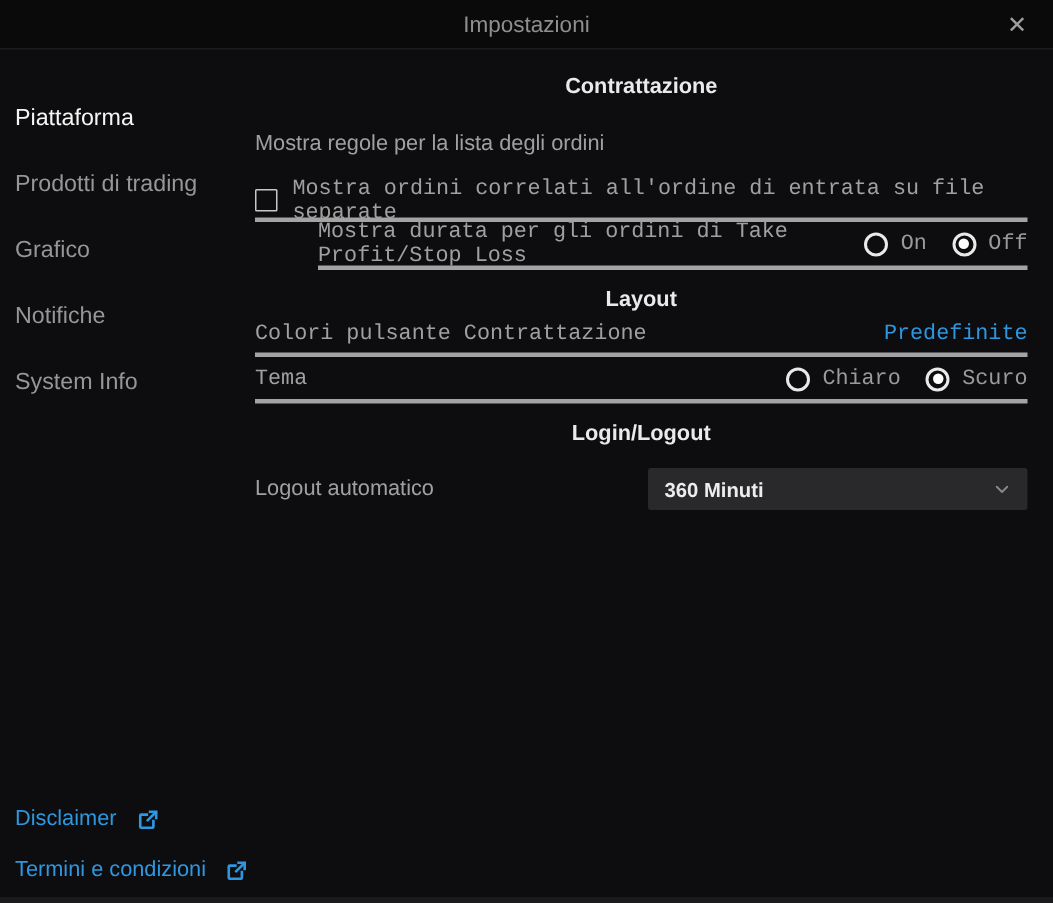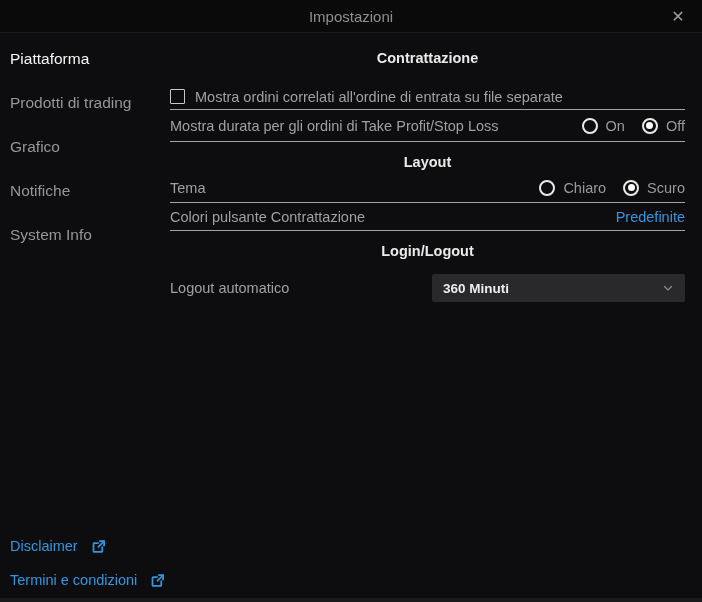--- a/index.html
+++ b/index.html
@@ -21,45 +21,45 @@
     display: flex; align-items: center; justify-content: center;
     color: #8f8f8f; font-size: 15px;
   }
   .close-btn {
     position: absolute; right: 12px; top: 0; height: 33px; width: 24px;
     display: flex; align-items: center; justify-content: center;
     color: #9e9e9e; font-size: 16px; cursor: pointer;
   }
   
   .sidebar {
-    position: absolute; left: 0; top: 27px; width: 160px; bottom: 0;
+    position: absolute; left: 0; top: 47px; width: 160px; bottom: 0;
     padding-top: 10px;
   }
   .side-item {
     height: 44px; display: flex; align-items: center;
     padding-left: 10px; font-size: 15.5px; color: #969696; cursor: pointer;
   }
   .side-item.active { color: #f5f5f5; }
   
   .content { position: absolute; left: 170px; top: 33px; width: 515px; }
   .section-title {
     text-align: center; color: #eaeaea; font-weight: bold;
     font-size: 14.5px; line-height: 20px;
   }
   .st-1 { margin-top: 15px; }
   .st-2 { margin-top: 10px; }
   .st-3 { margin-top: 10px; }
   .row {
     display: flex; align-items: center; justify-content: space-between;
     color: #a0a0a0; font-size: 14.5px;
   }
-  .row.bordered { border-bottom: 1px solid #a3a3a3; }
+  .row.bordered { border-bottom: 3px solid #a3a3a3; font-family: Liberation Mono, monospace; }
   .row-plain { margin-top: 18px; height: 20px; }
   .row-checkbox { margin-top: 16px; height: 26px; justify-content: flex-start; gap: 10px; }
-  .row-durata { height: 32px; }
+  .row-durata { height: 32px; margin-left: 42px; }
   .row-tema { margin-top: 1px; height: 30px; }
   .row-colori { height: 28px; }
   .row-logout { margin-top: 13px; height: 28px; }
   
   .checkbox {
     width: 15px; height: 15px; border: 1px solid #c8c8c8; border-radius: 1px;
     background: transparent; flex: 0 0 auto; cursor: pointer;
   }
   .radio-group { display: flex; align-items: center; gap: 17px; }
   .radio-option { display: flex; align-items: flex-end; gap: 8px; cursor: pointer; color: #9a9a9a; }
@@ -103,20 +103,23 @@
   <div class="side-item">Prodotti di trading</div>
   <div class="side-item">Grafico</div>
   <div class="side-item">Notifiche</div>
   <div class="side-item">System Info</div>
 </div>
 
 <div class="content">
 
   <div class="section-title st-1">Contrattazione</div>
 
+  <div class="row row-plain">
+    <span>Mostra regole per la lista degli ordini</span>
+  </div>
 
   <div class="row row-checkbox bordered">
     <span class="checkbox"></span>
     <span>Mostra ordini correlati all'ordine di entrata su file separate</span>
   </div>
 
   <div class="row row-durata bordered">
     <span>Mostra durata per gli ordini di Take Profit/Stop Loss</span>
     <span class="radio-group">
       <span class="radio-option">
@@ -129,41 +132,41 @@
         <span class="radio-circle">
             <span class="radio-dot"></span>
           </span>
         <span>Off</span>
       </span>
     </span>
   </div>
 
   <div class="section-title st-2">Layout</div>
 
+  <div class="row row-colori bordered">
+    <span>Colori pulsante Contrattazione</span>
+    <span class="link">Predefinite</span>
+  </div>
+
   <div class="row row-tema bordered">
     <span>Tema</span>
     <span class="radio-group">
       <span class="radio-option">
         <span class="radio-circle">
             <span class="radio-dot"></span>
           </span>
         <span>Chiaro</span>
       </span>
       <span class="radio-option selected">
         <span class="radio-circle">
             <span class="radio-dot"></span>
           </span>
         <span>Scuro</span>
       </span>
     </span>
-  </div>
-
-  <div class="row row-colori bordered">
-    <span>Colori pulsante Contrattazione</span>
-    <span class="link">Predefinite</span>
   </div>
 
   <div class="section-title st-3">Login/Logout</div>
 
   <div class="row row-logout">
     <span>Logout automatico</span>
     <span class="select">
       <span class="value">360 Minuti</span>
       <span class="chevron">
         <svg width="12" height="12" viewBox="0 0 24 24" fill="none" stroke="#8a8a8a" stroke-width="2.4" stroke-linecap="round" stroke-linejoin="round">

